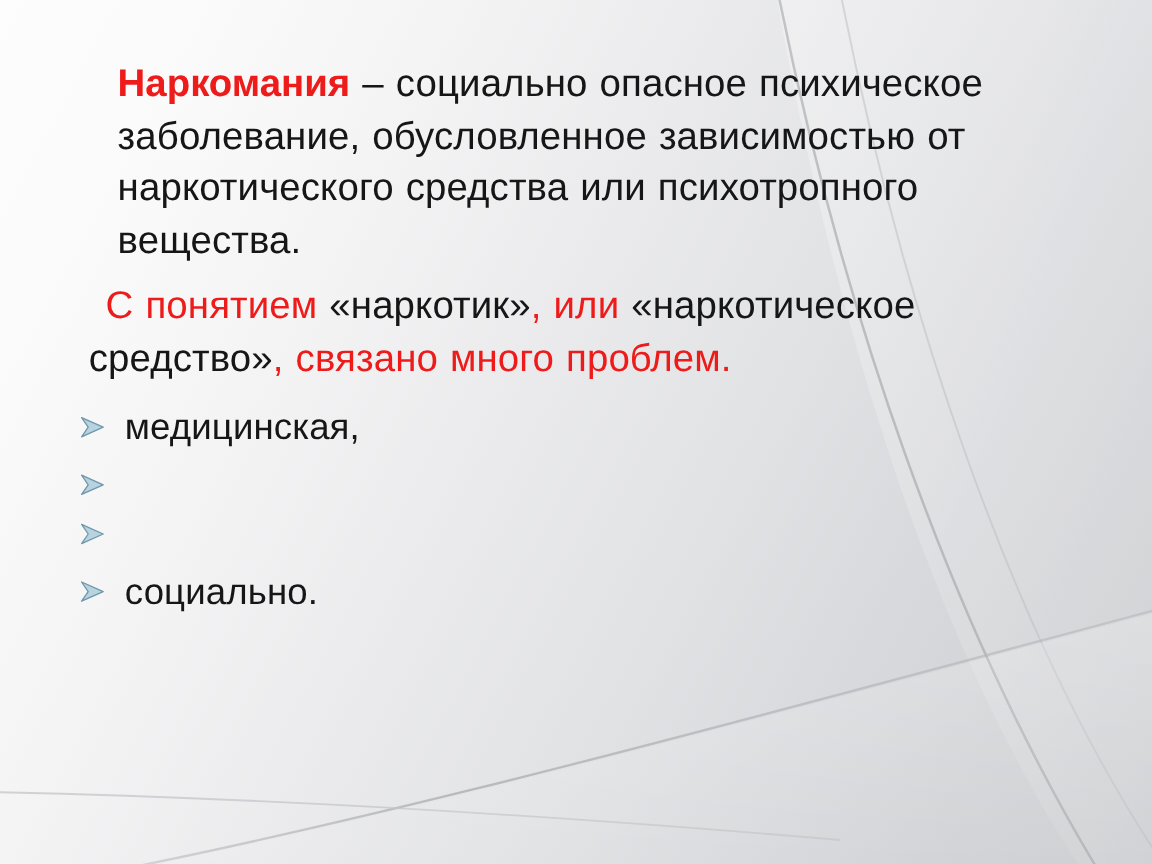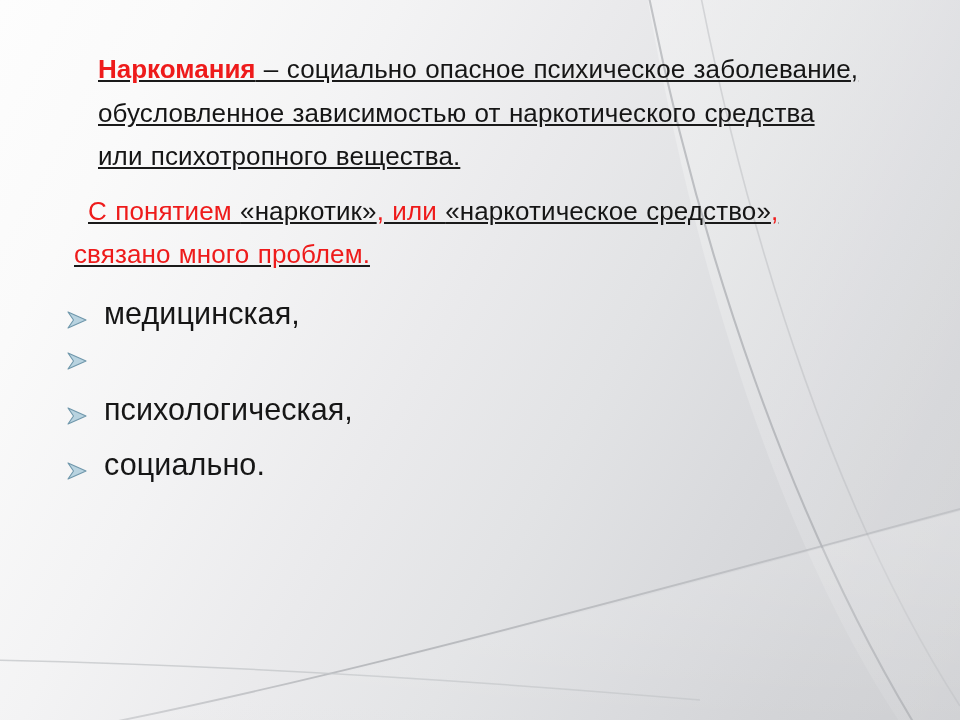--- a/index.html
+++ b/index.html
@@ -49,25 +49,24 @@
     position:absolute;
     left:0;
     top:0;
     width:960px;
     height:720px;
     padding:48px 58px 0 58px;
   }
 
   .para {
     color:#1a1a1a;
-    font-size:26px;
+    font-size:32px;
     line-height:43.5px;
     letter-spacing:0.1px;
     word-spacing:1px;
-    text-decoration:underline;
   }
 
   .para-lead {
     margin-left:40px;
     margin-right:38px;
   }
 
   .para-second {
     margin-left:16px;
     margin-right:38px;
@@ -90,21 +89,21 @@
 
   
   .bullets {
     list-style:none;
     margin-top:16px;
     margin-left:0;
   }
 
   .bullets li {
     display:flex;
-    align-items:flex-end;
+    align-items:center;
     margin-bottom:15px;
     padding-left:6px;
   }
 
   .arrow-bullet {
     flex:0 0 auto;
     width:26px;
     height:26px;
     margin-right:14px;
     display:block;
@@ -177,21 +176,20 @@
       <li>
         <svg class="arrow-bullet" viewBox="0 0 26 26" aria-hidden="true">
           <path d="M4 5 L22 13 L4 21 L9.5 13 Z" fill="#b8d3e0" stroke="#6f97ab" stroke-width="1.1" stroke-linejoin="round"></path>
         </svg>
       </li>
 
       <li>
         <svg class="arrow-bullet" viewBox="0 0 26 26" aria-hidden="true">
           <path d="M4 5 L22 13 L4 21 L9.5 13 Z" fill="#b8d3e0" stroke="#6f97ab" stroke-width="1.1" stroke-linejoin="round"></path>
         </svg>
-        <span class="bullet-text">психологическая,</span>
       </li>
 
       <li>
         <svg class="arrow-bullet" viewBox="0 0 26 26" aria-hidden="true">
           <path d="M4 5 L22 13 L4 21 L9.5 13 Z" fill="#b8d3e0" stroke="#6f97ab" stroke-width="1.1" stroke-linejoin="round"></path>
         </svg>
         <span class="bullet-text">социально.</span>
       </li>
 
     </ul>

